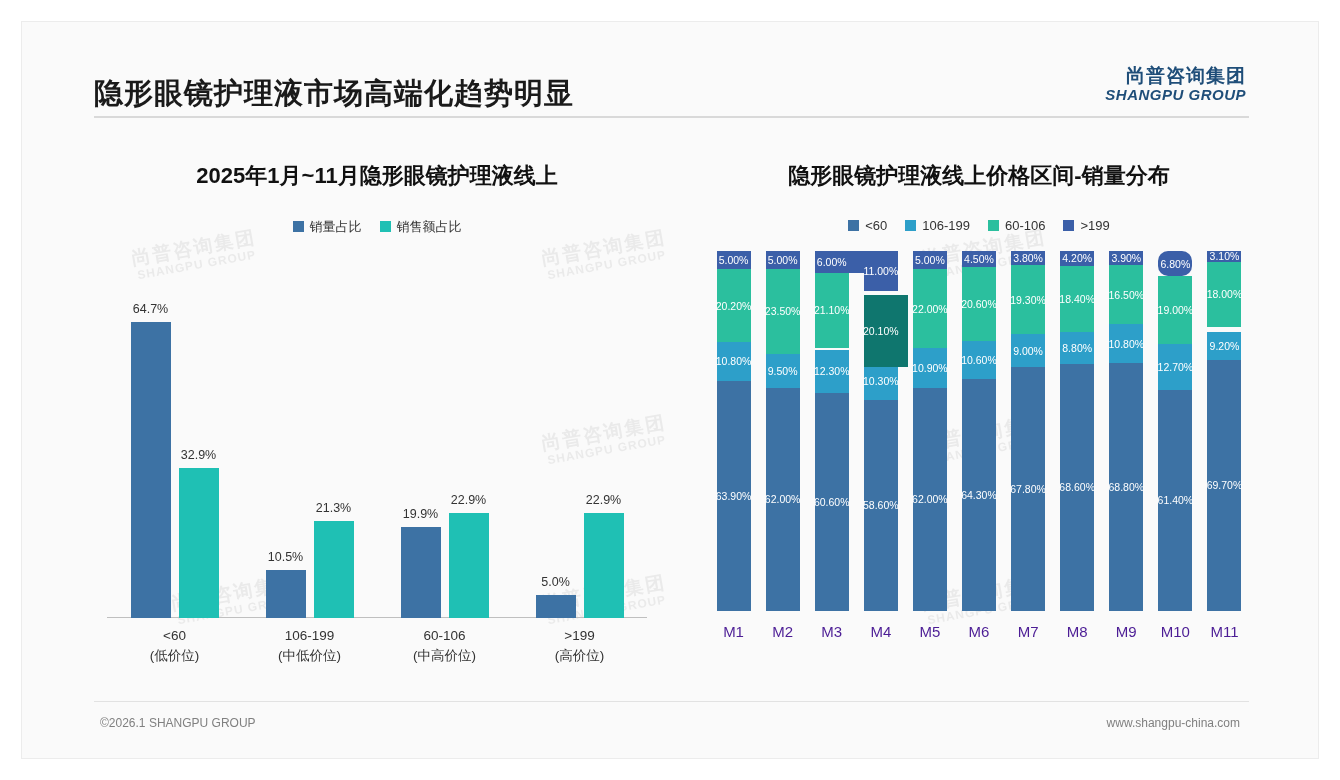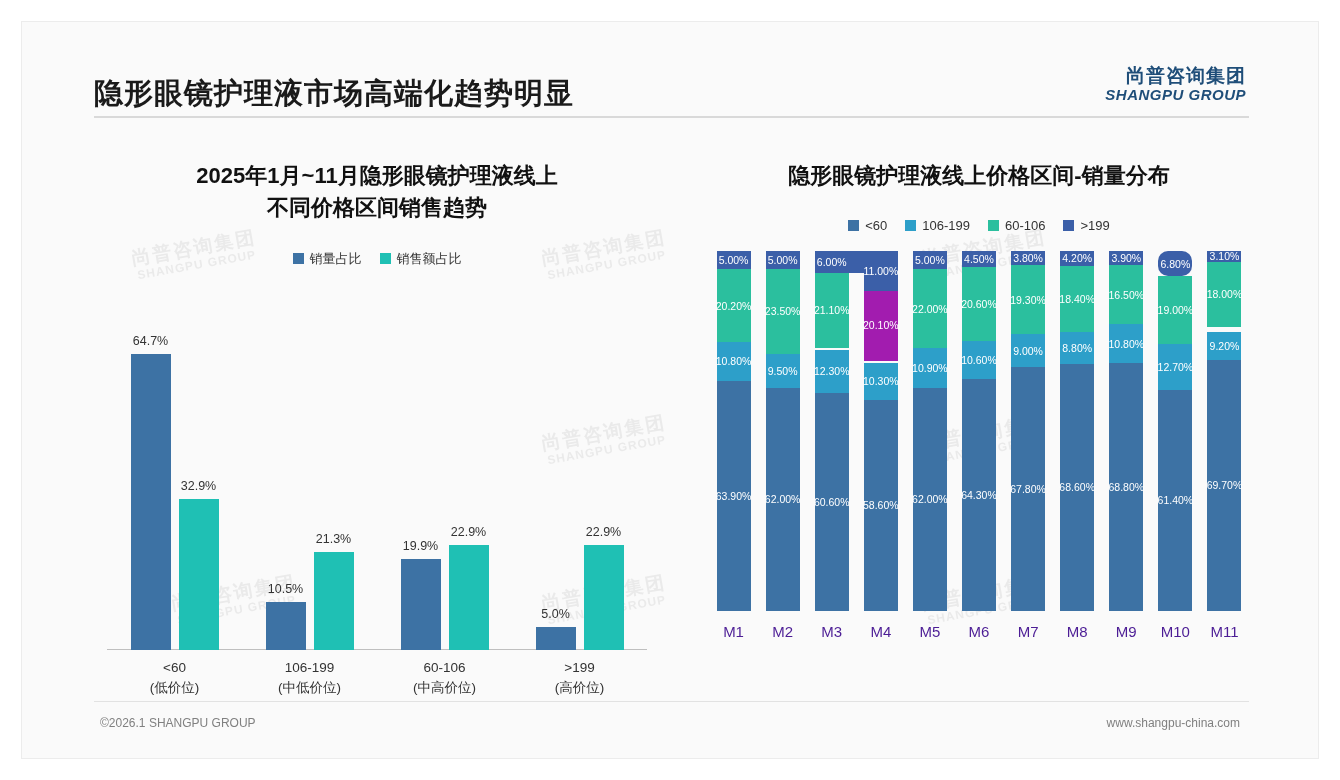--- a/index.html
+++ b/index.html
@@ -267,21 +267,20 @@
       <div class="logo">
         <div class="logo-cn">尚普咨询集团</div>
         <div class="logo-en">SHANGPU GROUP</div>
       </div>
       <div class="header-rule"></div>
     </div>
 
     <div class="panel-left">
       <div class="panel-title">
         <div>2025年1月~11月隐形眼镜护理液线上</div>
-        <div>不同价格区间销售趋势</div>
       </div>
       <div class="legend">
         <div class="legend-item">
           <span class="legend-swatch" style="background:#3d72a4"></span>
           <span>销量占比</span>
         </div>
         <div class="legend-item">
           <span class="legend-swatch" style="background:#1fc0b4"></span>
           <span>销售额占比</span>
         </div>
@@ -401,21 +400,21 @@
             </div>
           </div>
           <div class="cat-r" style="left: 92.7273px;">M3</div>
           <div class="col-r" style="left: 154.818px; width: 34px;">
             <div class="seg" style="bottom: 0px; height: 210.96px; background: rgb(61, 114, 164);">
               <div class="seg-lab">58.60%</div>
             </div>
             <div class="seg" style="bottom: 210.96px; height: 37.08px; background: rgb(45, 159, 201);">
               <div class="seg-lab">10.30%</div>
             </div>
-            <div class="seg" style="bottom: 250px; height: 72.36px; background: #a21caf;">
+            <div class="seg" style="bottom: 244px; height: 72.36px; background: #0f766e; padding-left: 10px;">
               <div class="seg-lab">20.10%</div>
             </div>
             <div class="seg" style="bottom: 320.4px; height: 39.6px; background: rgb(59, 95, 168);">
               <div class="seg-lab">11.00%</div>
             </div>
           </div>
           <div class="cat-r" style="left: 141.818px;">M4</div>
           <div class="col-r" style="left: 203.909px; width: 34px;">
             <div class="seg" style="bottom: 0px; height: 223.2px; background: rgb(61, 114, 164);">
               <div class="seg-lab">62.00%</div>

